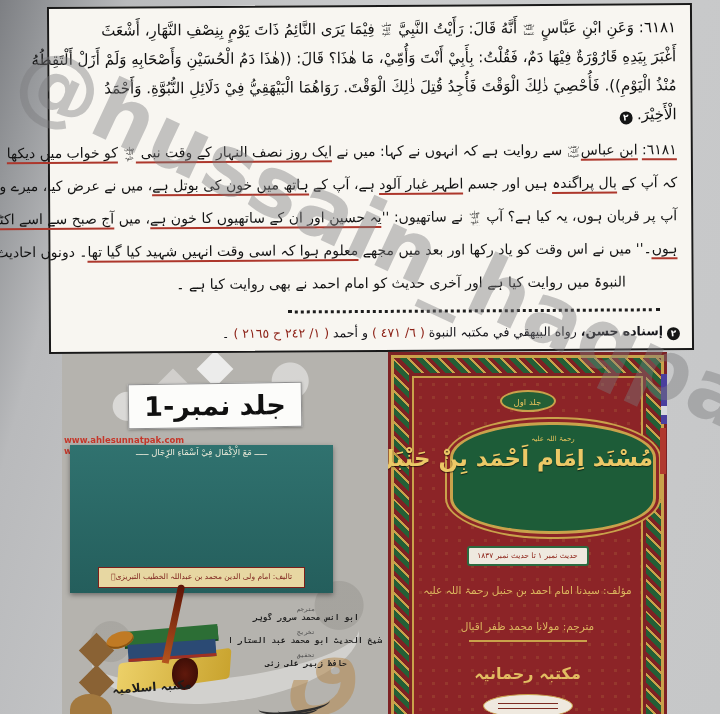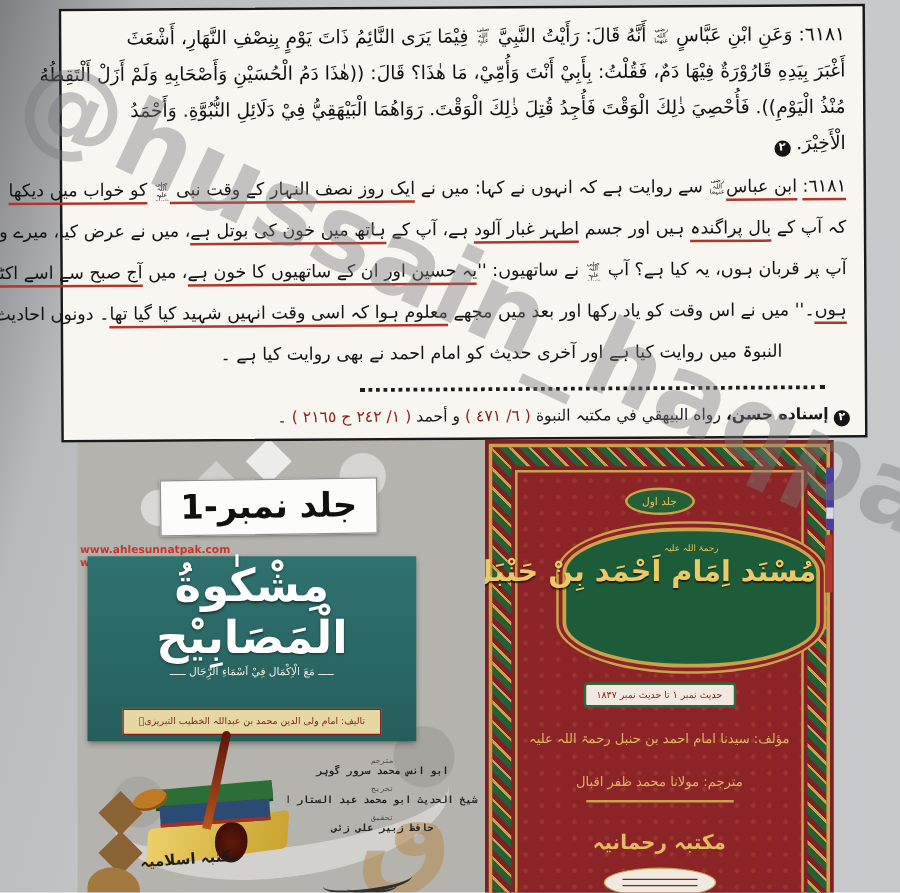--- a/index.html
+++ b/index.html
@@ -150,21 +150,20 @@
   <div class="book-left">
     <div class="cross" style="left:140px;top:4px;"></div>
     <div class="cross" style="left:98px;top:22px;opacity:.5;"></div>
     <div class="swoosh"></div>
     <div class="vol-label">جلد نمبر-1</div>
     <div class="urls">
       <div>www.ahlesunnatpak.com</div>
       <div>www.youtube.com/user/728085</div>
     </div>
     <div class="teal">
-      <div class="m-title">مِشْكٰوةُ الْمَصَابِيْح</div>
       <div class="m-sub">ـــــ مَعَ الْاِکْمَال فِيْ اَسْمَاءِ الرِّجَال ـــــ</div>
       <div class="m-banner">تالیف: امام ولی الدین محمد بن عبداللہ الخطیب التبریزیؒ</div>
     </div>
     <div class="tan-bottom">ٯ</div>
     <div class="dmd" style="left:22px;top:286px;"></div>
     <div class="dmd" style="left:22px;top:318px;"></div>
     <div class="blob"></div>
     <div class="illus">
       <div class="paper"></div>
       <div class="bk-green"></div>

